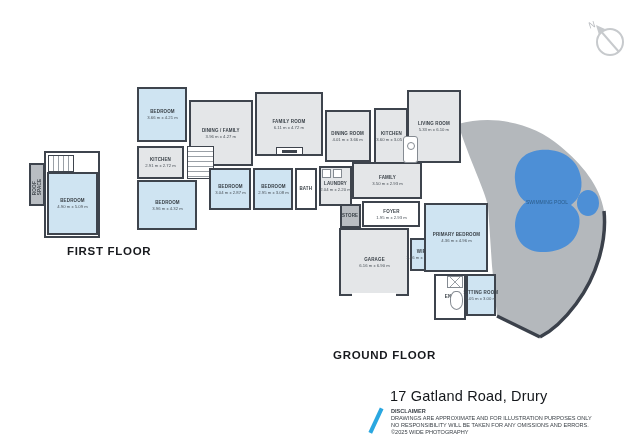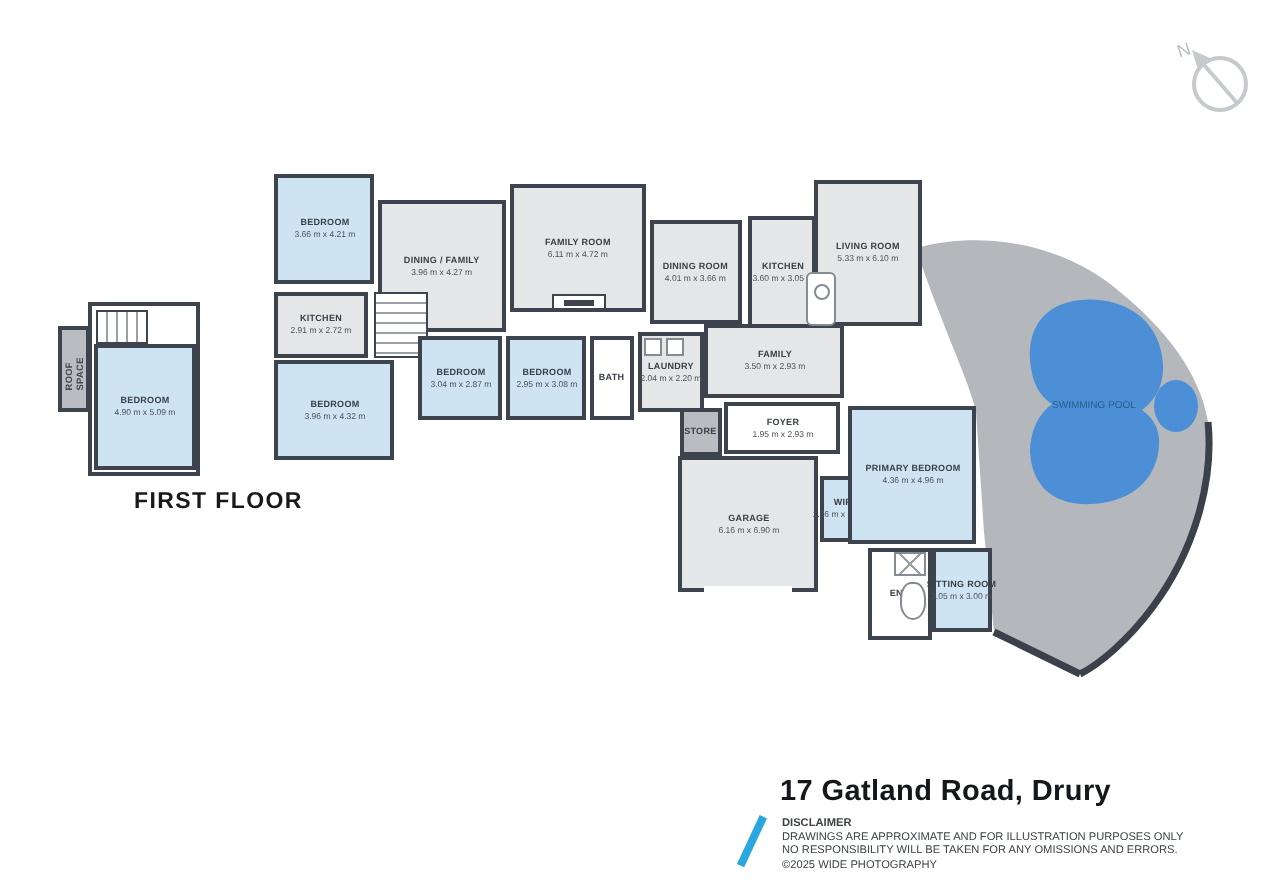--- a/index.html
+++ b/index.html
@@ -47,21 +47,21 @@
     border:1.5px solid #858b92;
     background:
       linear-gradient(45deg, transparent 46%, #9aa0a6 46% 54%, transparent 54%),
       linear-gradient(-45deg, transparent 46%, #9aa0a6 46% 54%, transparent 54%),
       #ffffff;
   }
   .appliance { background:#ffffff; border:1px solid #858b92; }
   .gap { background:#ffffff; }
   .title {
     position:absolute; left:390px; top:388px;
-    font-size:14.5px; font-weight:bold; color:#14171b; letter-spacing:.2px;text-align:right;
+    font-size:14.5px; font-weight:normal; color:#14171b; letter-spacing:.2px;text-align:right;
   }
   .fineprint {
     position:absolute; left:391px; top:408px; width:400px;
     transform:scale(.62); transform-origin:left top; color:#3c4248;
   }
   .fineprint .head { font-size:9px; font-weight:bold; margin-bottom:1px; }
   .fineprint .line { font-size:9px; line-height:1.25; }
   .logo-slash {
     position:absolute; left:374px; top:407px; width:3.5px; height:27px;
     background:#2aa7e0; transform:rotate(25deg);
@@ -227,20 +227,21 @@
   </div>
   <div class="decor shower" style="left:447px; top:276px; width:16px; height:12px;"></div>
   <div class="decor tub" style="left:450px; top:291px; width:13px; height:19px;"></div>
   <div class="room blue" style="left:466px; top:274px; width:30px; height:42px;">
     <div class="lbl">
         <span class="rn">SITTING ROOM</span>
         <span class="rd">3.05 m x 3.00 m</span>
       </div>
   </div>
 
+  <div class="floor-label" style="left:333px; top:349px;">GROUND FLOOR</div>
 
   <div class="title">17 Gatland Road, Drury</div>
   <div class="logo-slash"></div>
   <div class="fineprint">
     <div class="head">DISCLAIMER</div>
     <div class="line">DRAWINGS ARE APPROXIMATE AND FOR ILLUSTRATION PURPOSES ONLY</div>
     <div class="line">NO RESPONSIBILITY WILL BE TAKEN FOR ANY OMISSIONS AND ERRORS.</div>
     <div class="line">©2025 WIDE PHOTOGRAPHY</div>
   </div>
 

